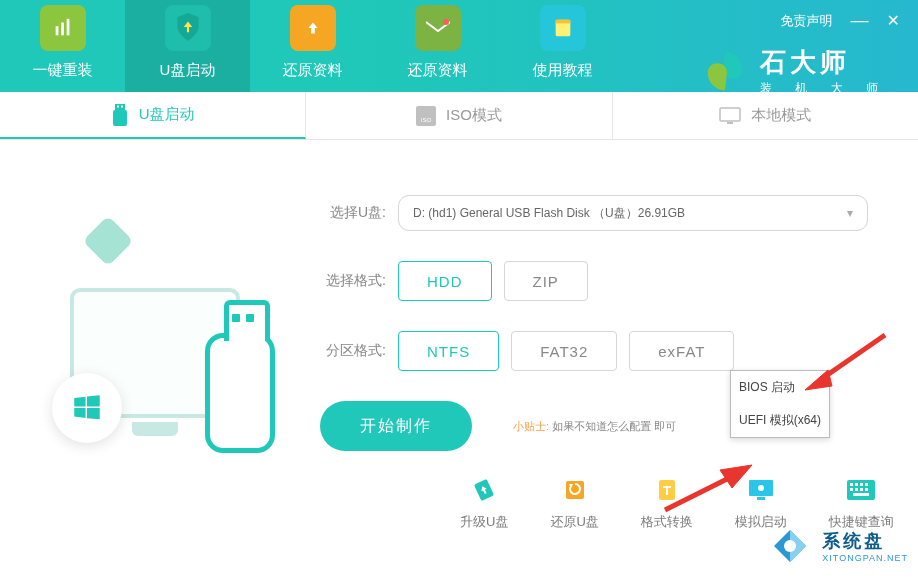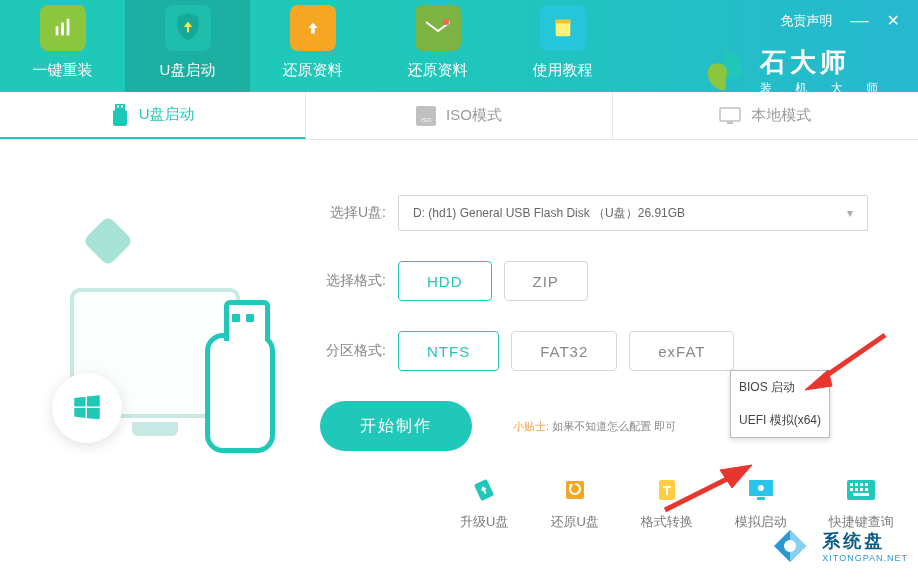--- a/index.html
+++ b/index.html
@@ -96,21 +96,21 @@
   }
 
   .form-area {
     flex:1; padding: 55px 50px 0 40px; position:relative;
   }
   .row {
     display:flex; align-items:center; margin-bottom: 30px; gap: 12px;
   }
   .row-label { color:#888; font-size:14px; width:66px; text-align:right; }
   .sel {
-    flex:1; height:36px; border:1px solid #d6d6d6; border-radius:2px;
+    flex:1; height:36px; border:1px solid #d6d6d6; border-radius:11px;
     padding: 0 14px; display:flex; align-items:center; justify-content:space-between;
     color:#666; font-size:12px; font-family: SimSun, monospace; cursor:pointer;
     background:#fff;
   }
   .opt-btn {
     height:40px; padding: 7px 28px; border:1px solid #d6d6d6; border-radius:4px;
     display:flex; align-items:center; justify-content:center; font-size:15px;
     color:#888; cursor:pointer; letter-spacing:1px;
   }
   .opt-btn.sel-on { border-color:#1fc8b8; color:#1fc8b8; }

